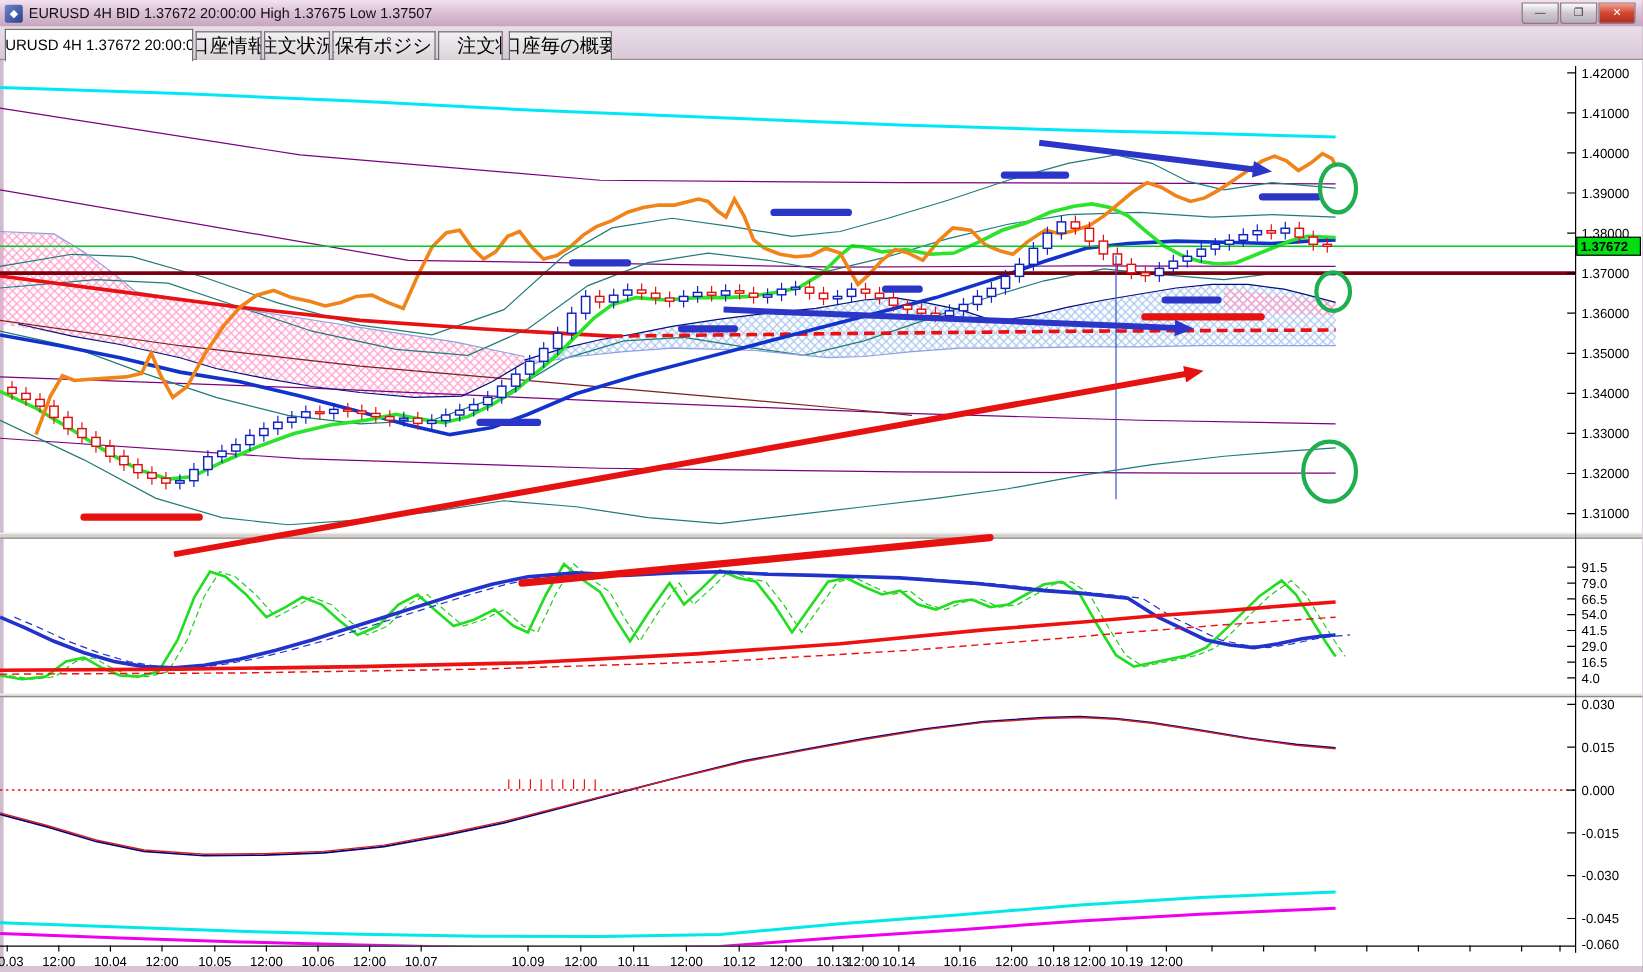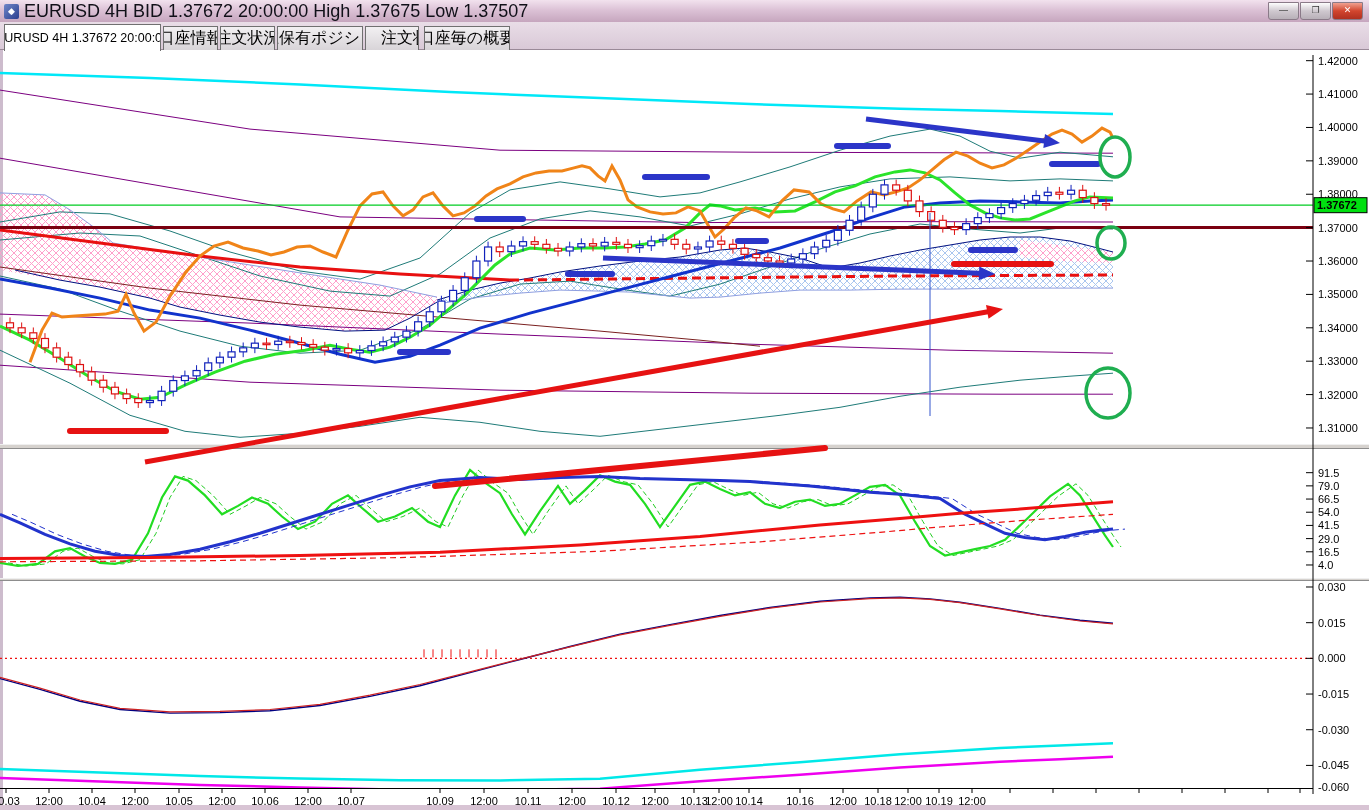--- a/index.html
+++ b/index.html
@@ -3,21 +3,21 @@
 <meta charset="utf-8">
 <style>
   html,body{margin:0;padding:0;background:#9a8a9a;font-family:"Liberation Sans",sans-serif;}
   .win{position:relative;width:1369px;height:810px;background:#d8c4d4;overflow:hidden;}
   .titlebar{position:absolute;left:0;top:0;width:1369px;height:22px;
     background:linear-gradient(180deg,#f2e2ee 0%,#dcc2d6 45%,#c6a6be 100%);
     display:flex;align-items:center;box-sizing:border-box;padding-left:4px;}
   .appicon{width:15px;height:15px;border-radius:2px;margin-right:5px;
     background:linear-gradient(135deg,#6f86c8,#2b3f8f);display:inline-flex;align-items:center;justify-content:center;
     color:#fff;font-size:9px;line-height:15px;}
-  .title{font-size:18px;color:#101018;white-space:nowrap;}
+  .title{font-size:12px;color:#101018;white-space:nowrap;}
   .ctrls{position:absolute;right:6px;top:2px;display:flex;gap:1px;}
   .cbtn{width:29px;height:16px;border:1px solid #8a7a88;border-radius:0 0 3px 3px;
     background:linear-gradient(180deg,#fdfdfd,#cfc8cf 50%,#b8b0b8);
     font-size:9px;line-height:14px;text-align:center;color:#333;}
   .cbtn.close{background:linear-gradient(180deg,#f0a090,#d2452e 50%,#b03020);color:#fff;}
   .tabbar{position:absolute;left:0;top:22px;width:1369px;height:28px;
     background:linear-gradient(180deg,#e9dde7,#d9c9d7);border-bottom:1px solid #9a8a98;box-sizing:border-box;}
   .tab{position:absolute;top:4px;height:24px;box-sizing:border-box;border:1px solid #707070;border-bottom:none;
     background:linear-gradient(180deg,#f2f0f2,#d8d4d8);font-size:16px;color:#000;
     display:flex;align-items:center;justify-content:center;white-space:nowrap;overflow:hidden;}

